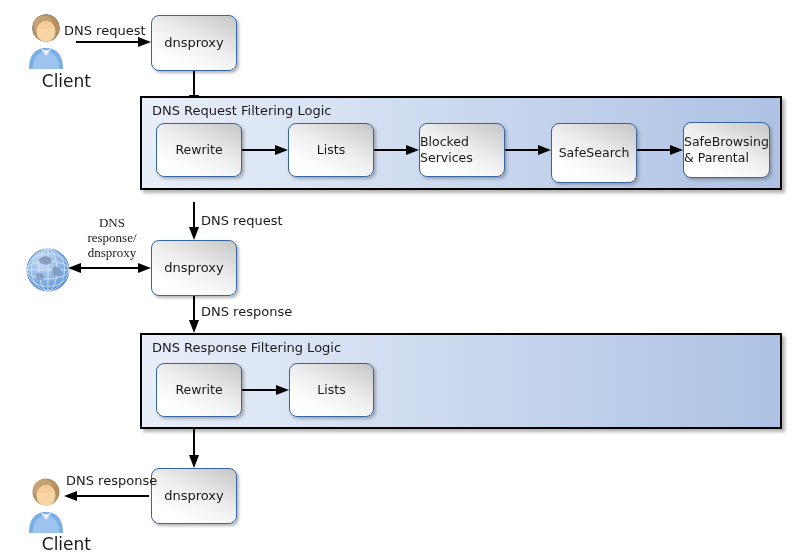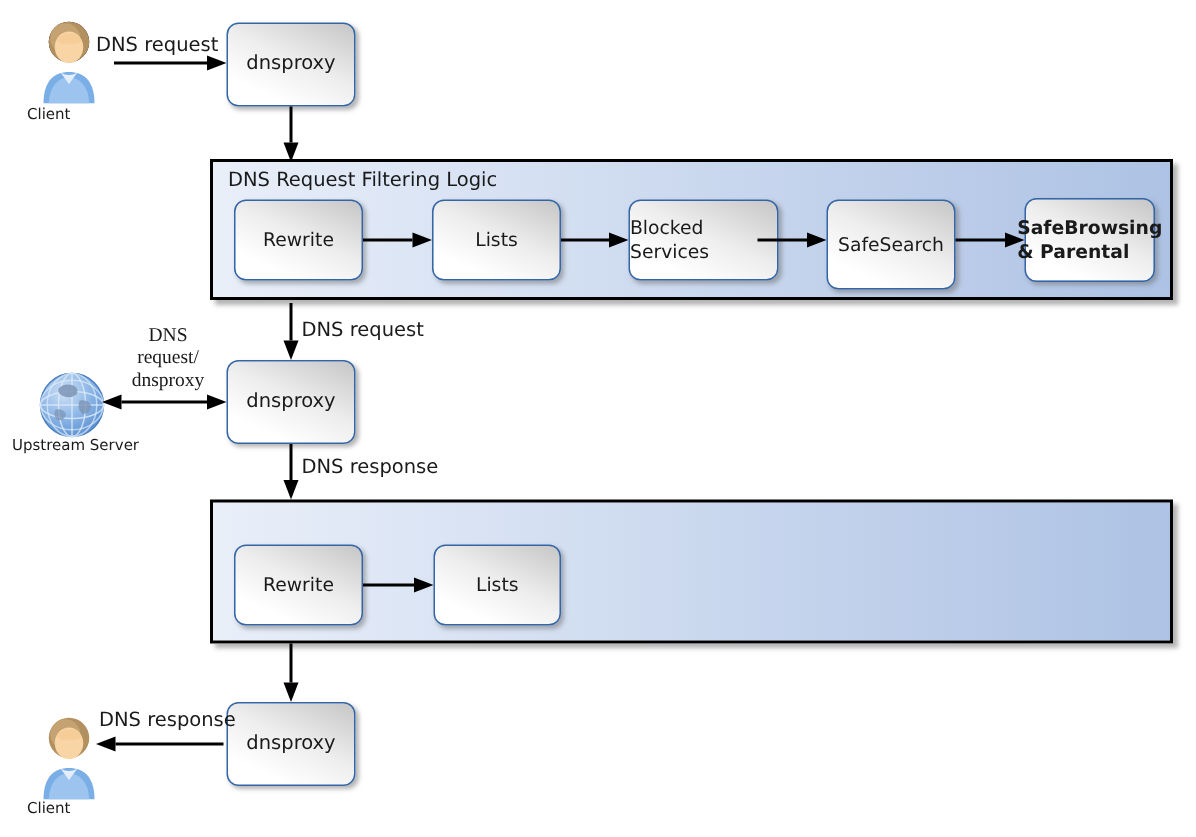--- a/index.html
+++ b/index.html
@@ -42,21 +42,21 @@
     border-left:13px solid var(--arrow,#000);
     border-top:5px solid transparent;border-bottom:5px solid transparent;}
   .head-left{position:absolute;width:0;height:0;
     border-right:13px solid var(--arrow,#000);
     border-top:5px solid transparent;border-bottom:5px solid transparent;}
   .head-down{position:absolute;width:0;height:0;
     border-top:13px solid var(--arrow,#000);
     border-left:5px solid transparent;border-right:5px solid transparent;}
   
   .edge-label{position:absolute;font-size:13px;white-space:nowrap;}
-  .icon-label{position:absolute;font-size:10px;text-align:left;}
+  .icon-label{position:absolute;font-size:17px;text-align:right;margin-left:17px;}
   .multiline{white-space:normal;text-align:center;line-height:15px;}
   .multiline span{display:block;}
   .icon-wrap{position:absolute;line-height:0;}
 </style>
 </head>
 <body>
 
 <div id="canvas">
 
   <div class="icon-wrap" style="left:26px;top:12px;">
@@ -79,27 +79,27 @@
     <div class="head-right" style="left:138px;top:37px;"></div>
   </div>
 
   <div class="node" style="left:151px;top:15px;width:86px;height:56px;font-size:13px;">dnsproxy</div>
 
   <div>
     <div class="vline" style="left:193px;top:71px;height:24px;"></div>
     <div class="head-down" style="left:189px;top:95px;"></div>
   </div>
 
-  <div class="pipeline" style="left:140px;top:106px;width:642px;height:94px;">
+  <div class="pipeline" style="left:140px;top:96px;width:642px;height:94px;">
     <div class="pipeline-title">DNS Request Filtering Logic</div>
     <div class="node" style="left:14px;top:25px;width:86px;height:54px;">Rewrite</div>
     <div class="node" style="left:146px;top:25px;width:86px;height:54px;">Lists</div>
-    <div class="node" style="left:277px;top:25px;width:100px;height:54px;">Blocked Services</div>
+    <div class="node" style="left:277px;top:25px;width:86px;height:54px;">Blocked Services</div>
     <div class="node" style="left:409px;top:25px;width:86px;height:60px;">SafeSearch</div>
-    <div class="node" style="left:541px;top:24px;width:87px;height:56px;font-weight:bold;">SafeBrowsing &amp; Parental</div>
+    <div class="node" style="left:541px;top:24px;width:87px;height:56px;">SafeBrowsing &amp; Parental</div>
 
     <div>
       <div class="hline" style="left:100px;top:51px;width:33px;"></div>
       <div class="head-right" style="left:133px;top:47px;"></div>
     </div>
     <div>
       <div class="hline" style="left:232px;top:51px;width:32px;"></div>
       <div class="head-right" style="left:264px;top:47px;"></div>
     </div>
     <div>
@@ -134,40 +134,40 @@
       <ellipse cx="23" cy="23" rx="16.5" ry="21" fill="none" stroke="#dcebfa" stroke-width="1" opacity="0.7"></ellipse>
       <ellipse cx="23" cy="23" rx="21" ry="9" fill="none" stroke="#dcebfa" stroke-width="1" opacity="0.8"></ellipse>
       <ellipse cx="23" cy="23" rx="21" ry="16.5" fill="none" stroke="#dcebfa" stroke-width="1" opacity="0.7"></ellipse>
       <line x1="2" y1="23" x2="44" y2="23" stroke="#dcebfa" stroke-width="1" opacity="0.8"></line>
       <line x1="23" y1="2" x2="23" y2="44" stroke="#dcebfa" stroke-width="1" opacity="0.8"></line>
       <path d="M14 12 Q18 8 24 10 Q28 12 26 16 Q22 19 17 17 Q13 15 14 12 Z" fill="#7d94b5" opacity="0.85"></path>
       <path d="M28 20 Q34 19 36 24 Q35 29 30 29 Q26 26 28 20 Z" fill="#7d94b5" opacity="0.8"></path>
       <path d="M12 26 Q17 25 19 29 Q18 34 13 33 Q10 30 12 26 Z" fill="#7d94b5" opacity="0.75"></path>
     </svg>
   </div>
-  <div class="icon-label" style="left:8px;top:292px;width:86px;">Upstream Server</div>
 
   <div class="edge-label multiline" style="left:77px;top:215px;width:70px;font-family:Liberation Serif, serif;">
     <span>DNS</span>
-    <span>request/</span>
+    <span>response/</span>
     <span>dnsproxy</span>
   </div>
   <div>
     <div class="head-left" style="left:68px;top:263px;"></div>
     <div class="hline" style="left:81px;top:267px;width:57px;"></div>
     <div class="head-right" style="left:138px;top:263px;"></div>
   </div>
 
   <div class="edge-label" style="left:201px;top:304px;">DNS response</div>
   <div>
     <div class="vline" style="left:193px;top:296px;height:24px;"></div>
     <div class="head-down" style="left:189px;top:320px;"></div>
   </div>
 
   <div class="pipeline" style="left:140px;top:333px;width:642px;height:96px;">
+    <div class="pipeline-title">DNS Response Filtering Logic</div>
     <div class="node" style="left:14px;top:28px;width:86px;height:54px;">Rewrite</div>
     <div class="node" style="left:147px;top:28px;width:85px;height:54px;">Lists</div>
     <div>
       <div class="hline" style="left:100px;top:54px;width:34px;"></div>
       <div class="head-right" style="left:134px;top:50px;"></div>
     </div>
   </div>
 
   <div>
     <div class="vline" style="left:193px;top:429px;height:26px;"></div>

